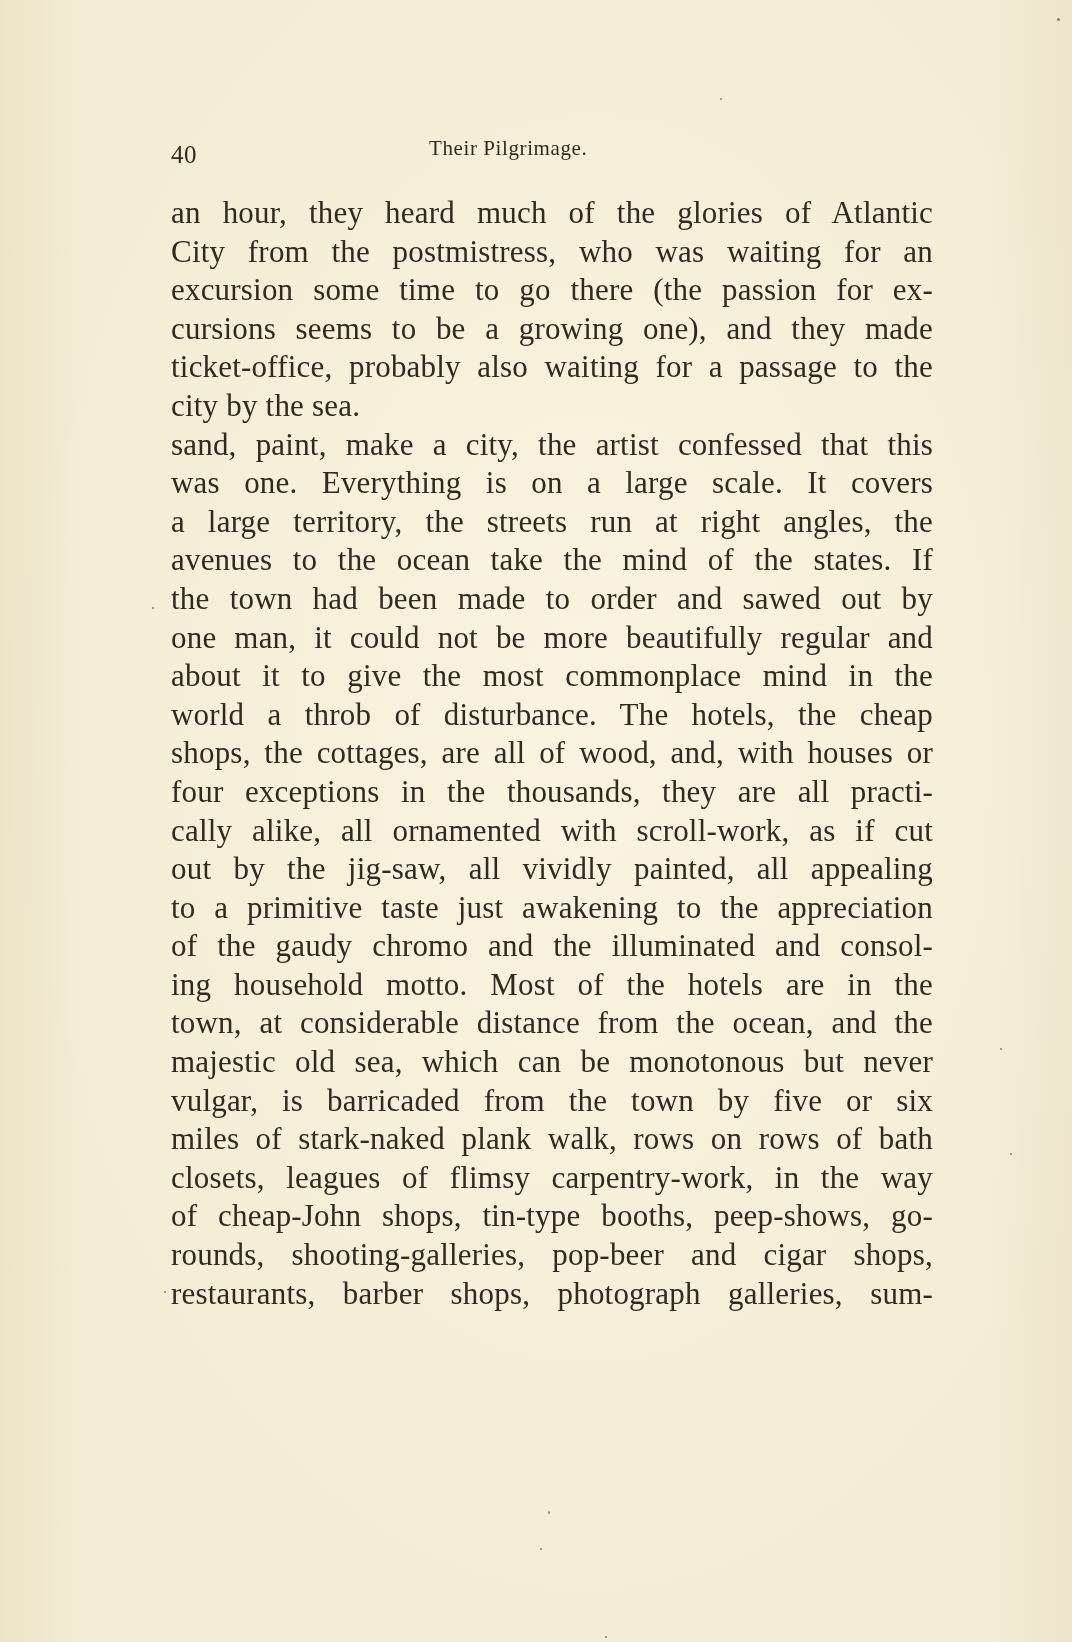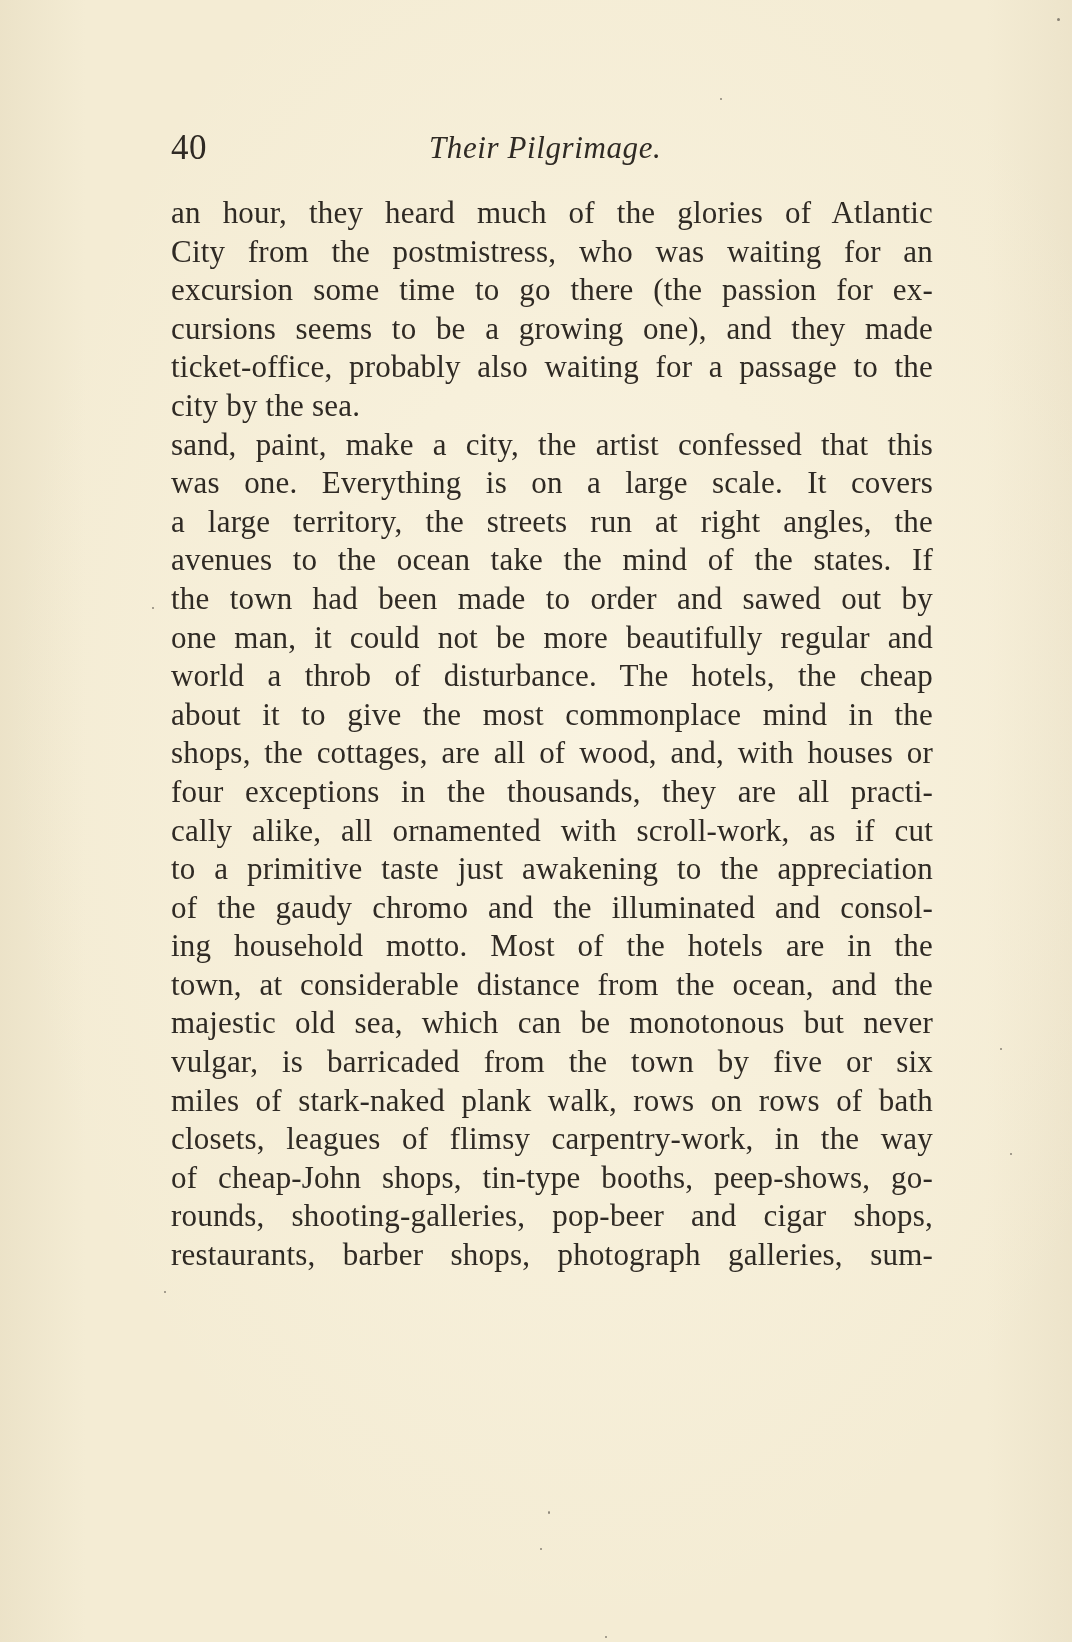--- a/index.html
+++ b/index.html
@@ -26,32 +26,31 @@
   .running-head {
     position: absolute;
     top: 128px;
     left: 171px;
     width: 560px;
     height: 40px;
   }
   .page-number {
     position: absolute;
     left: 0;
-    top: 0;
-    font-size: 35px;
+    top: 7px;
+    font-size: 25px;
     line-height: 40px;
     letter-spacing: 0.5px;
   }
   .running-title {
     position: absolute;
     left: 258px;
     top: 0;
-    font-size: 31px;
+    font-size: 21px;
     line-height: 40px;
-    font-style: italic;
     letter-spacing: 0.6px;
   }
   .text-block {
     position: absolute;
     top: 194px;
     left: 171px;
     width: 762px;
   }
   .line {
     font-size: 31px;
@@ -98,25 +97,26 @@
     <div class="line last">city by the sea.</div>
   </div>
 
   <div class="paragraph">
     <div class="line">sand, paint, make a city, the artist confessed that this</div>
     <div class="line">was one.  Everything is on a large scale.  It covers</div>
     <div class="line">a large territory, the streets run at right angles, the</div>
     <div class="line">avenues to the ocean take the mind of the states.  If</div>
     <div class="line">the town had been made to order and sawed out by</div>
     <div class="line">one man, it could not be more beautifully regular and</div>
+    <div class="line">about it to give the most commonplace mind in the</div>
     <div class="line">world a throb of disturbance.  The hotels, the cheap</div>
-    <div class="line">about it to give the most commonplace mind in the</div>
     <div class="line">shops, the cottages, are all of wood, and, with houses or</div>
     <div class="line">four exceptions in the thousands, they are all practi-</div>
     <div class="line">cally alike, all ornamented with scroll-work, as if cut</div>
+    <div class="line">out by the jig-saw, all vividly painted, all appealing</div>
     <div class="line">to a primitive taste just awakening to the appreciation</div>
     <div class="line">of the gaudy chromo and the illuminated and consol-</div>
     <div class="line">ing household motto.  Most of the hotels are in the</div>
     <div class="line">town, at considerable distance from the ocean, and the</div>
     <div class="line">majestic old sea, which can be monotonous but never</div>
     <div class="line">vulgar, is barricaded from the town by five or six</div>
     <div class="line">miles of stark-naked plank walk, rows on rows of bath</div>
     <div class="line">closets, leagues of flimsy carpentry-work, in the way</div>
     <div class="line">of cheap-John shops, tin-type booths, peep-shows, go-</div>
     <div class="line">rounds, shooting-galleries, pop-beer and cigar shops,</div>

